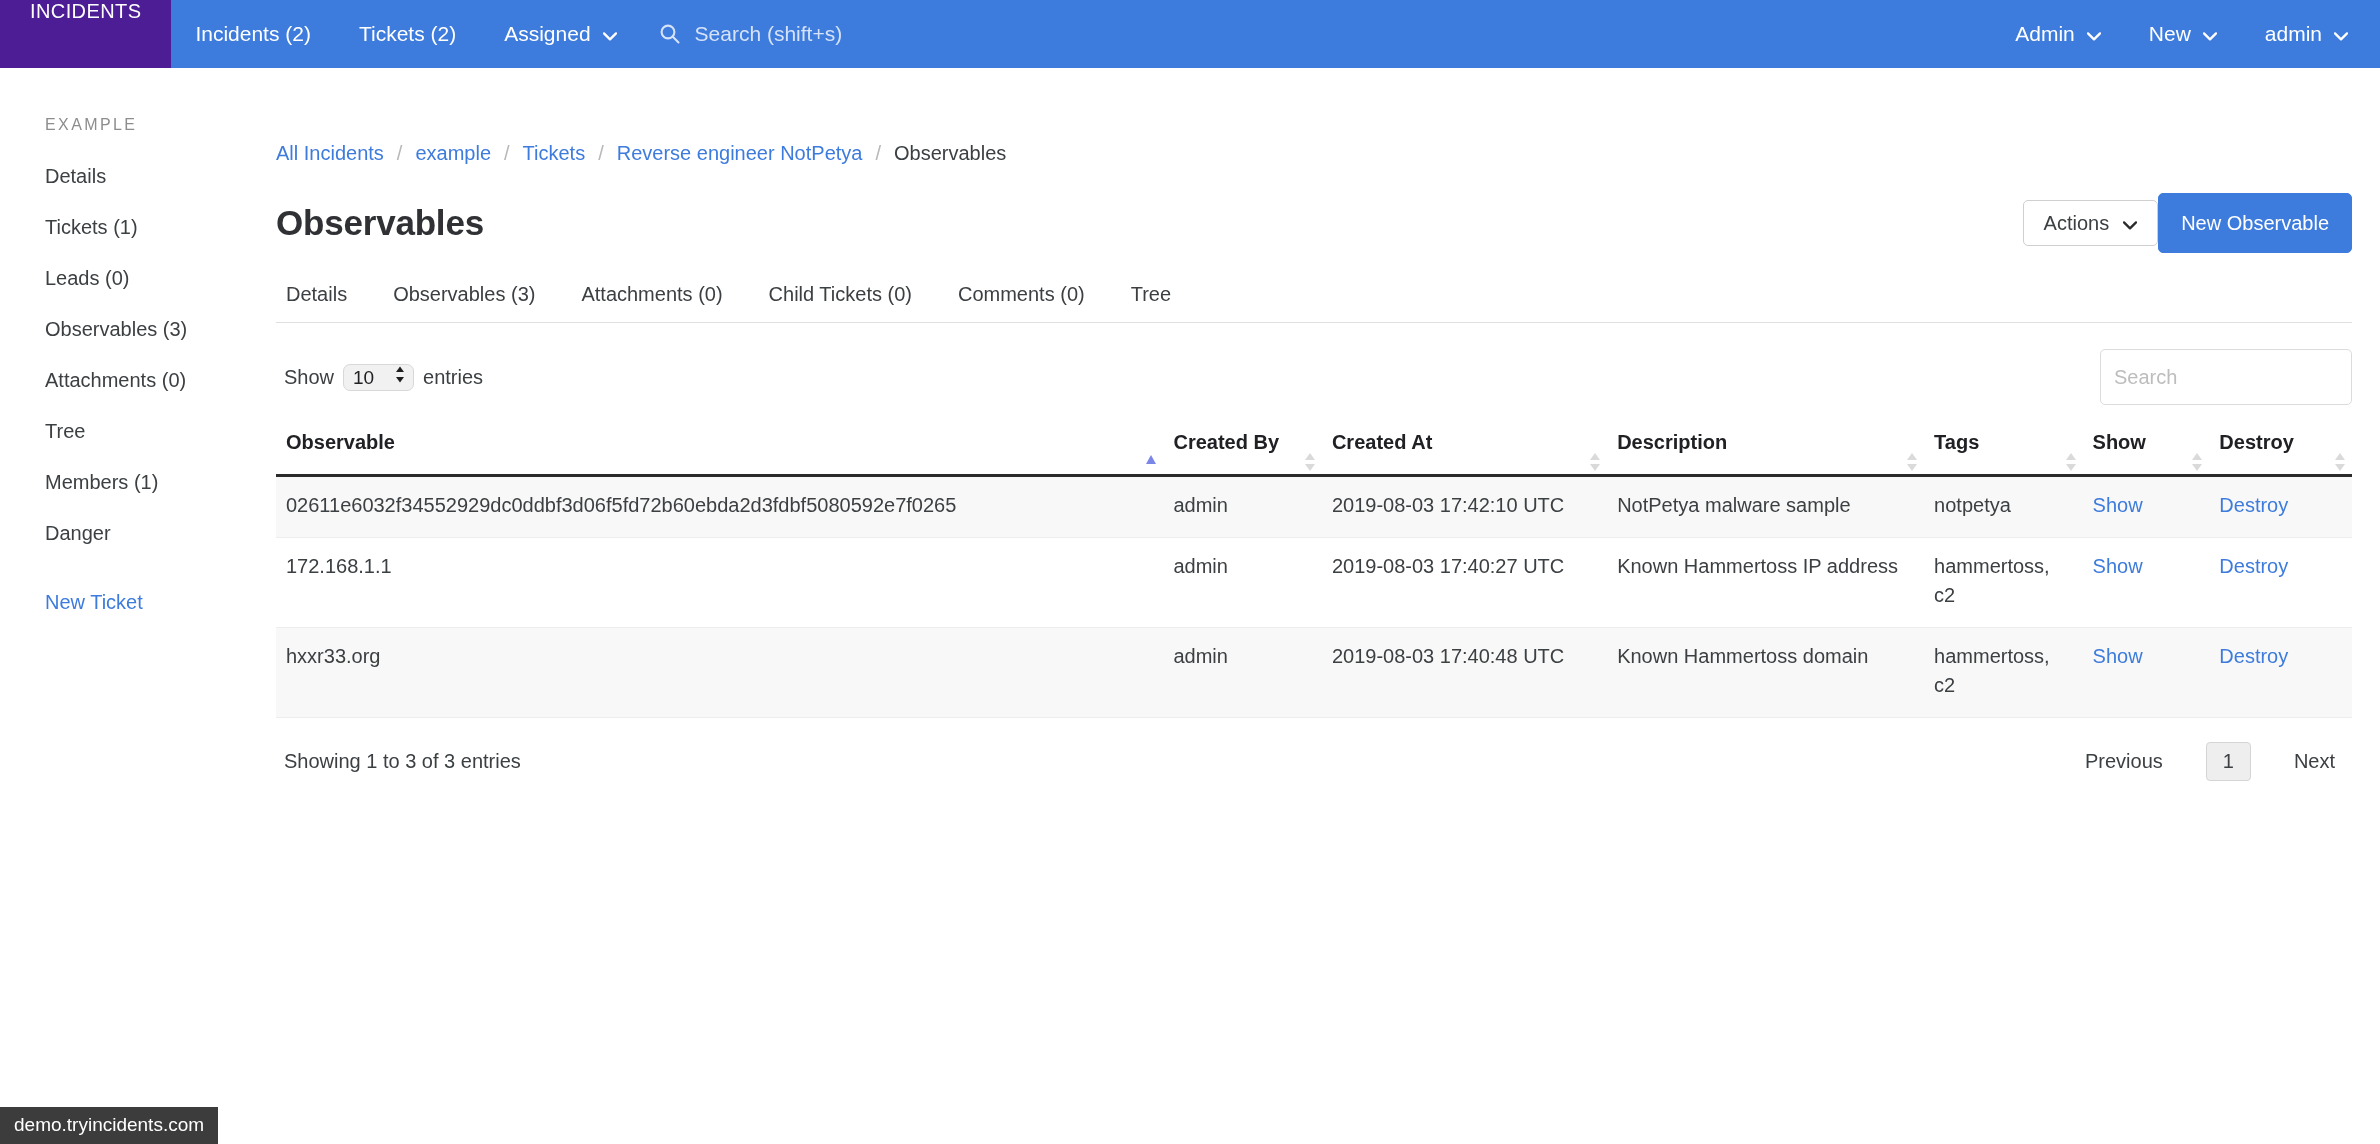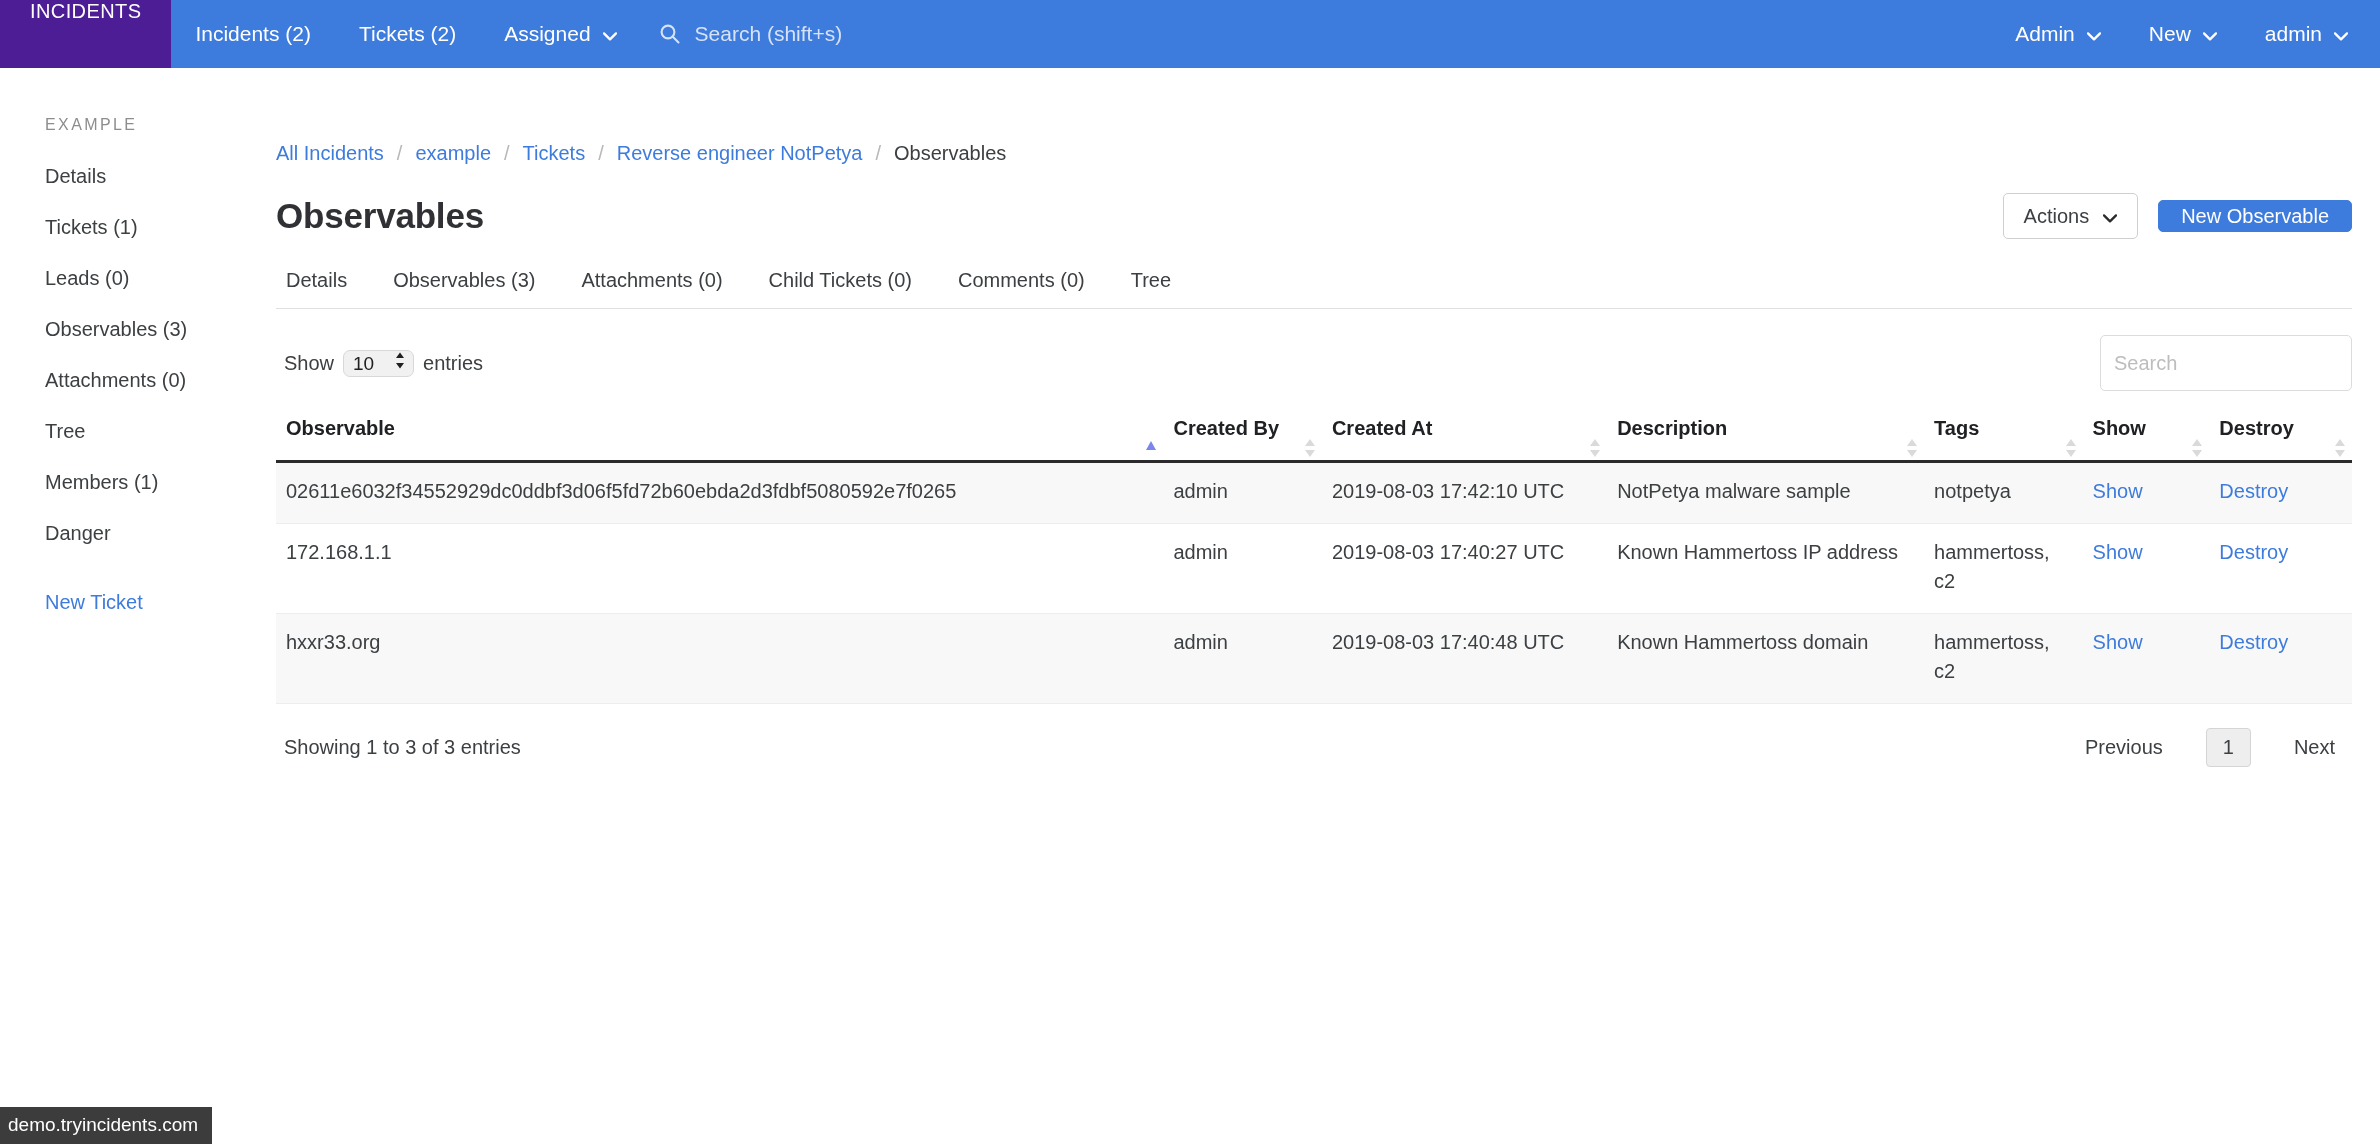--- a/index.html
+++ b/index.html
@@ -101,41 +101,41 @@
     display: flex; align-items: center; justify-content: space-between;
     margin-bottom: 26px;
   }
   .page-title {
     font-size: 35px;
     font-weight: bold;
     color: #303134;
     margin: 0;
     letter-spacing: -0.2px;
   }
-  .title-actions { display: flex; align-items: center; gap: 20px; }
+  .title-actions { display: flex; align-items: center; }
   .btn {
     font-size: 20px;
     border-radius: 5px;
     padding: 10px 20px;
     cursor: pointer;
     white-space: nowrap;
     display: inline-flex; align-items: center;
     line-height: 1.2;
   }
   .btn-default {
     background: #ffffff;
     border: 1px solid #cfcfcf;
     color: #3c4043;
   }
   .btn-default .caret { margin-left: 14px; }
   .btn-primary {
     background: #3d7bdc;
     border: 1px solid #3d7bdc;
     color: #ffffff;
-    padding: 3px 22px;
+    padding: 17px 22px;
   }
 
   
   .tabs {
     display: flex; align-items: flex-end;
     border-bottom: 1px solid #e0e0e0;
     gap: 0;
     margin-bottom: 26px;
   }
   .tab {
@@ -257,21 +257,21 @@
     text-align: center;
   }
 
   
   .statusbar {
     position: absolute;
     left: 0; bottom: 0;
     background: #3c3c3c;
     color: #ffffff;
     font-size: 19px;
-    padding: 7px 14px 8px 8px;
+    padding: 7px 14px 8px 14px;
     font-family: "Liberation Sans", sans-serif;
     z-index: 20;
   }
 </style>
 </head>
 <body>
 
 <div class="navbar">
   <div class="brand">
     <span>INCIDENTS</span>

